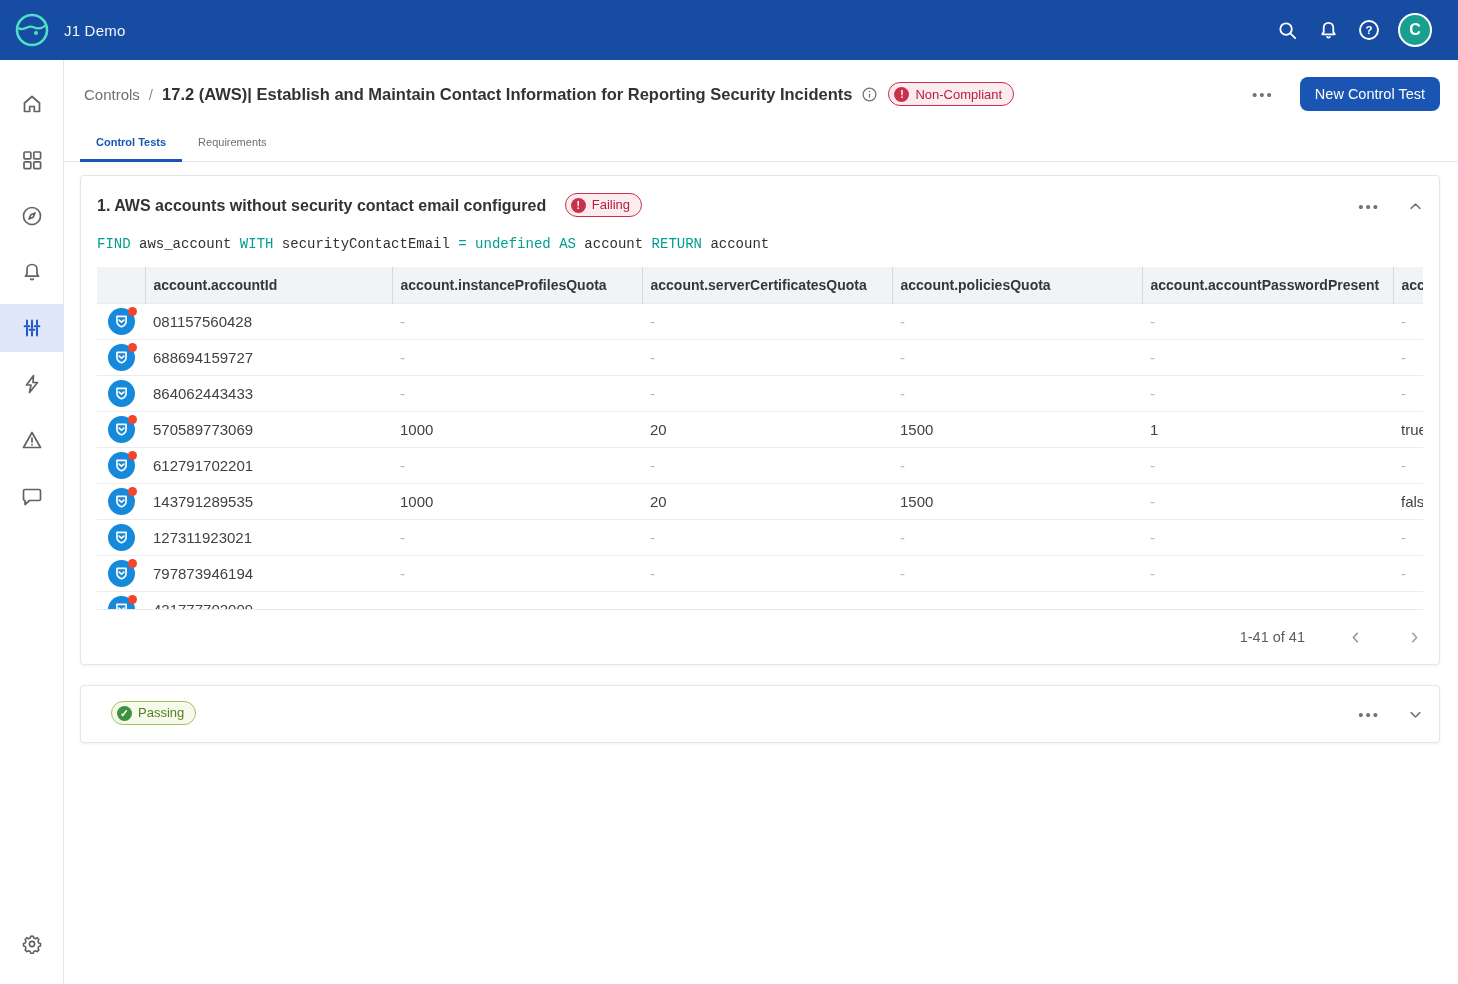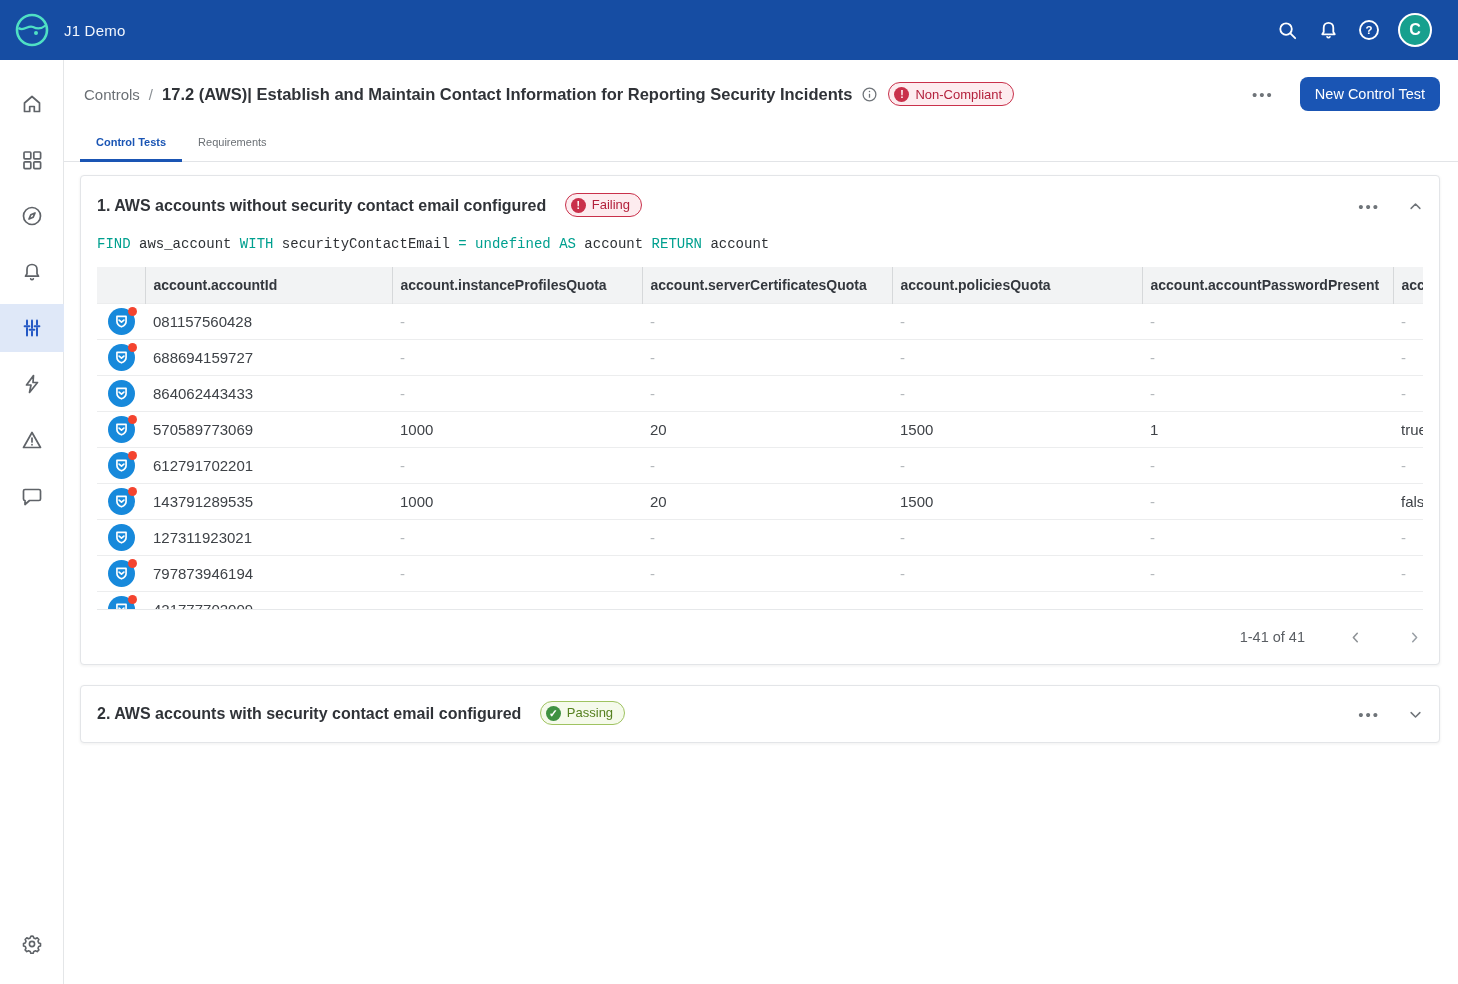--- a/index.html
+++ b/index.html
@@ -410,21 +410,20 @@
           <svg width="17" height="17" viewBox="0 0 24 24" fill="none" stroke="#9AA0A6" stroke-width="2.2" stroke-linecap="round" stroke-linejoin="round">
             <polyline points="9.5,6 15,12 9.5,18"></polyline>
           </svg>
         </span>
       </div>
     </div>
 
     <div class="card card2">
       <div class="card-header">
         <span class="test-title">
-          <span>2. AWS accounts with security contact email configured</span>
           <span class="badge badge-pass">
             <span class="badge-dot">✓</span>
             <span>Passing</span>
           </span>
         </span>
         <span class="card-controls">
           <span class="more-dots">•••</span>
           <span class="collapse-btn">
             <svg width="15" height="15" viewBox="0 0 24 24" fill="none" stroke="#6F7479" stroke-width="2.4" stroke-linecap="round" stroke-linejoin="round">
               <polyline points="5,9 12,16 19,9"></polyline>

